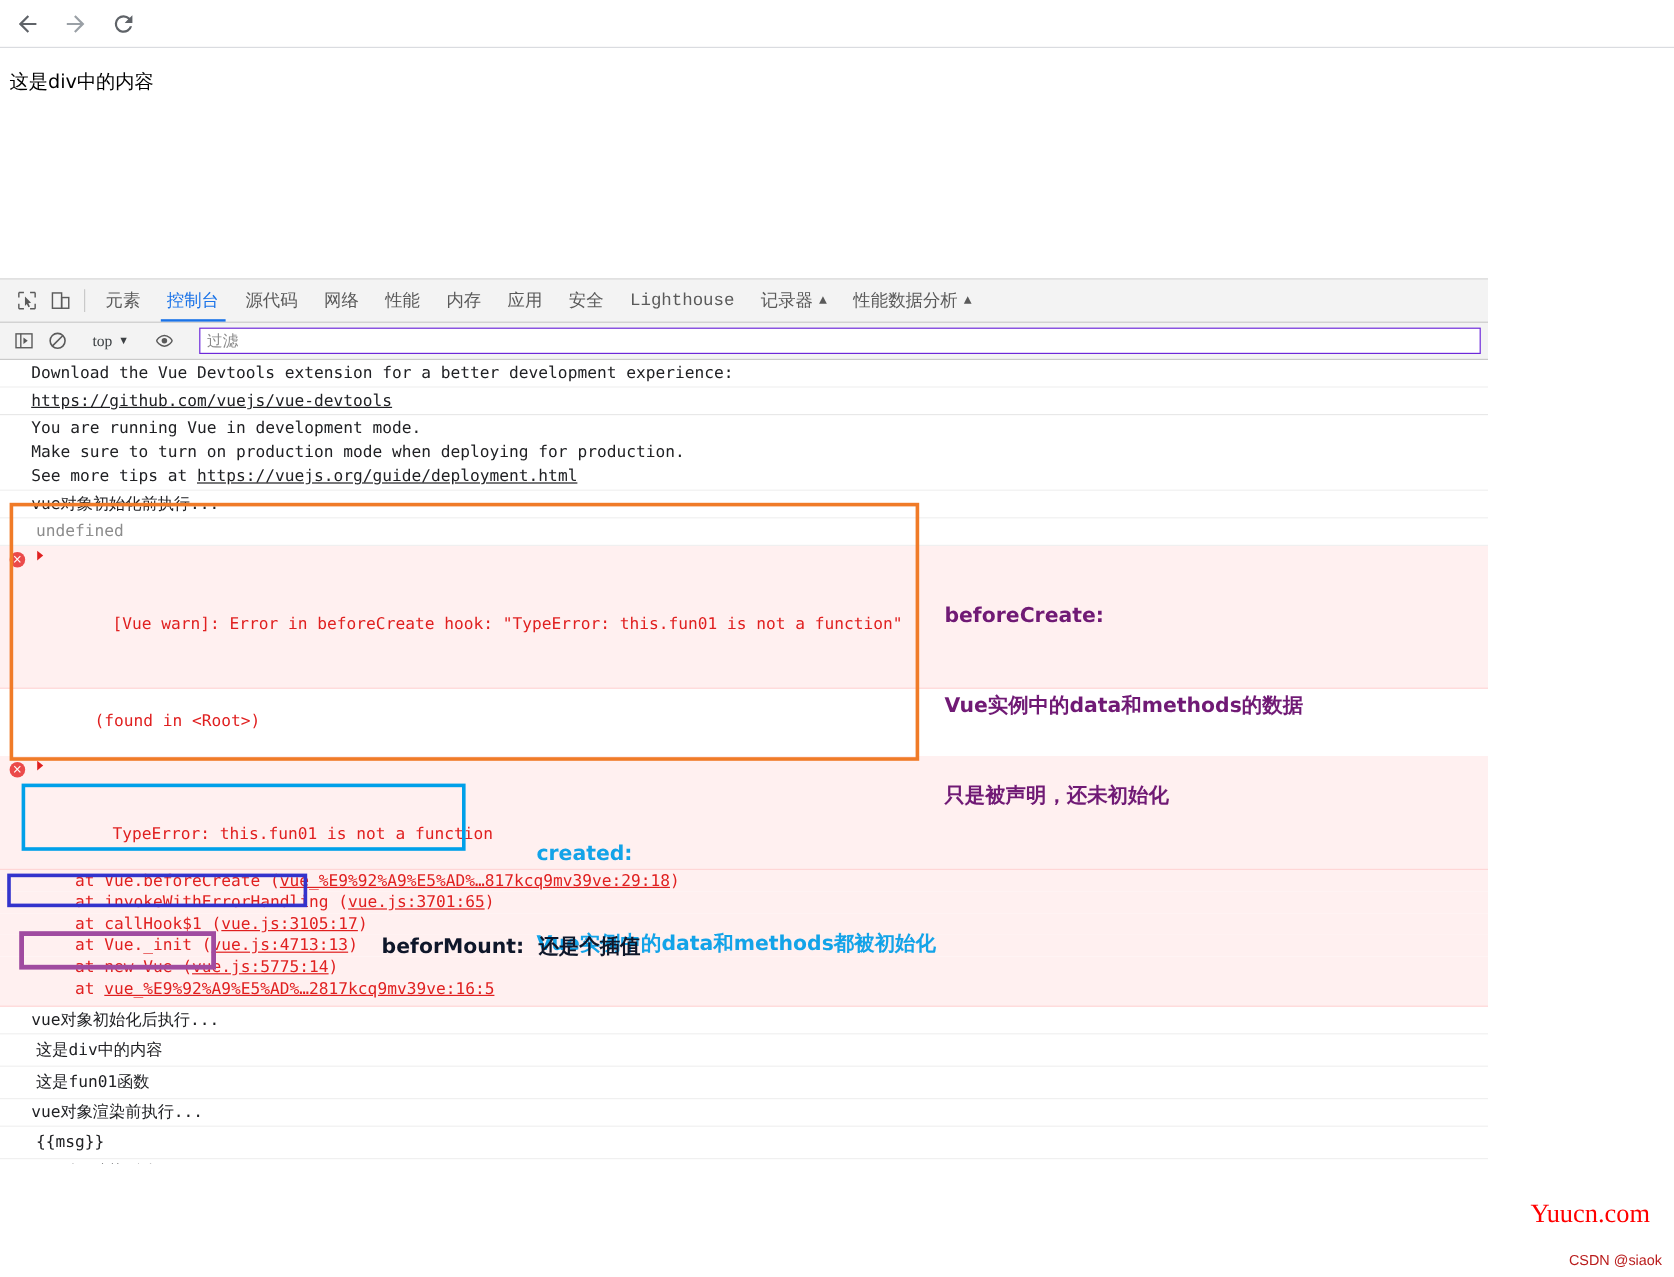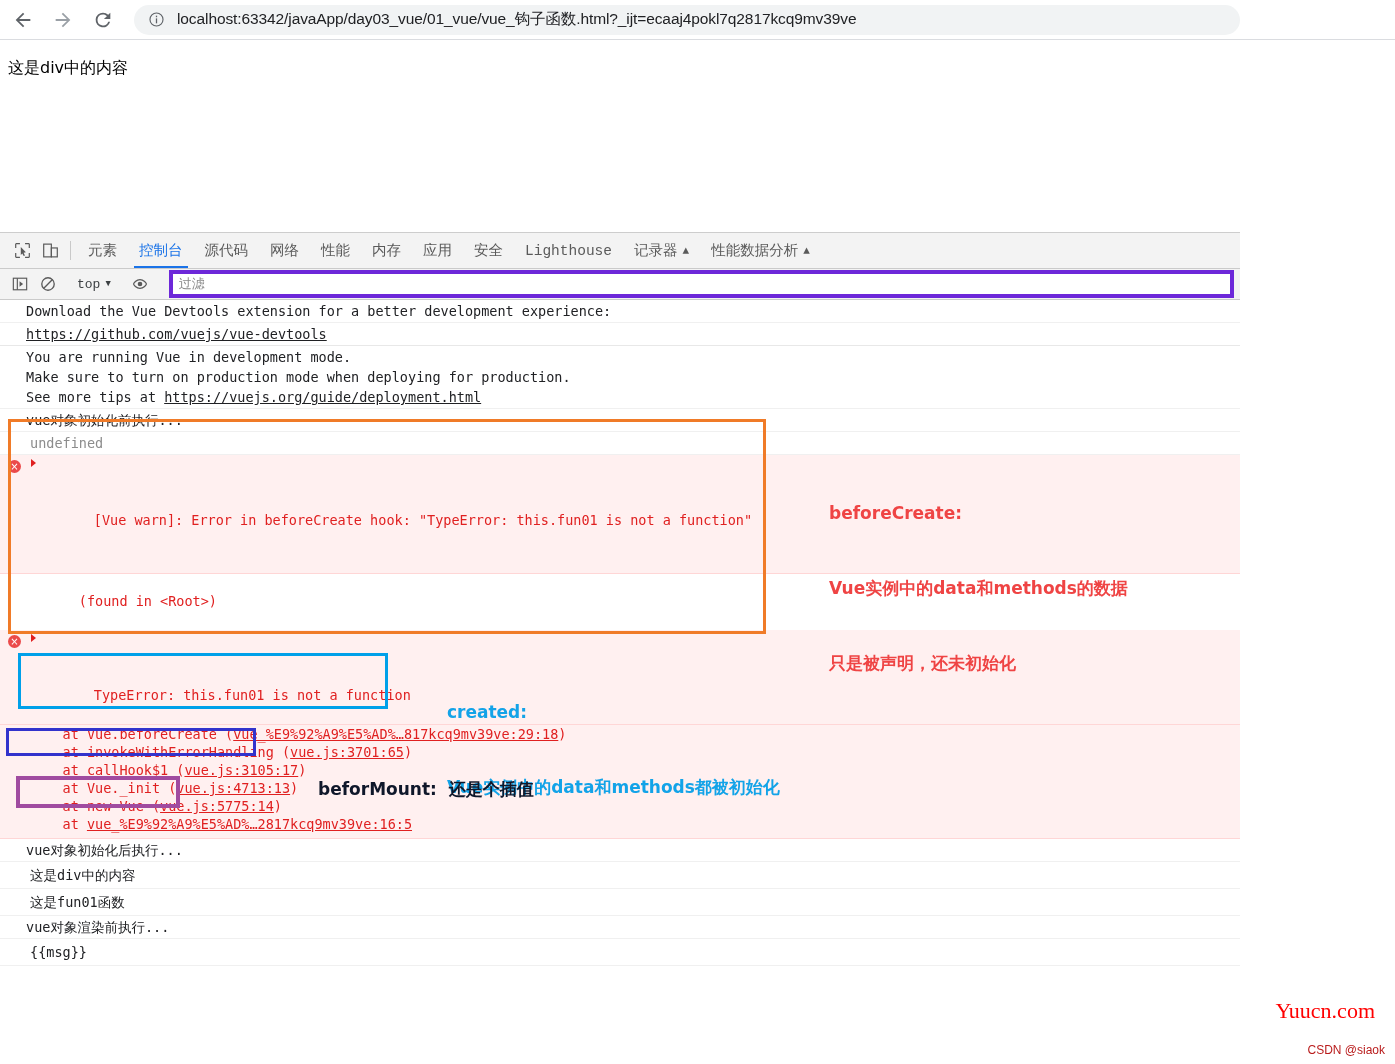--- a/index.html
+++ b/index.html
@@ -75,25 +75,25 @@
     content:"";position:absolute;left:6px;right:6px;bottom:0;height:2px;background:#1a73e8;
   }
   .dt-tab .warn-tri{margin-left:5px;font-size:11px;color:#5a5a5a;}
 
   #dt-toolbar2{
     height:30px;background:#f3f3f3;border-bottom:1px solid #cacaca;
     display:flex;align-items:center;
   }
   #ctx-select{
     display:flex;align-items:center;font-size:13px;color:#3c4043;
-    padding:0 4px;font-family:Liberation Mono, monospace;
+    padding:0 4px;font-family:Liberation Serif, serif;
   }
   #ctx-select .caret{font-size:9px;margin-left:5px;}
   #filter-input{
-    flex:1;height:20px;background:#ffffff;border:4px solid #6d28d9;
+    flex:1;height:20px;background:#ffffff;border:1px solid #6d28d9;
     margin:0 6px 0 4px;display:flex;align-items:center;padding:0 6px;
     font-size:13px;color:#8a8a8a;
     font-family:"DejaVu Sans","Liberation Sans",sans-serif;
   }
 
   
   #console{
     position:relative;background:#ffffff;height:671px;overflow:hidden;
     font-family:"DejaVu Sans Mono","Liberation Mono",monospace;
     font-size:13.5px;line-height:18px;color:#202124;
@@ -125,21 +125,21 @@
   #hl-orange{border:3px solid #f07b28;}
   #hl-cyan{border:3px solid #00a0e9;}
   #hl-blue{border:3px solid #3333cc;}
   #hl-purple{border:4px solid #a04ba0;}
 
   
   .anno{
     position:absolute;font-weight:bold;line-height:25px;white-space:pre;
     font-family:"DejaVu Sans","Liberation Sans",sans-serif;
   }
-  #anno-beforecreate{color:#ef4444;font-size:17px;margin-left:42px;}
+  #anno-beforecreate{color:#701a75;font-size:17px;}
   #anno-created{color:#13a3e8;font-size:17px;}
   #anno-beformount{color:#0f172a;font-size:17px;}
   #anno-mounted{color:#a04ba0;font-size:17px;}
 
   
   #watermark-main{
     position:absolute;right:20px;top:998px;color:#ff0000;font-size:22px;
     font-family:"Liberation Serif","DejaVu Serif",serif;
   }
   #watermark-sub{
@@ -160,28 +160,20 @@
     <svg width="22" height="22" viewBox="0 0 24 24">
       <path d="M4 11h12.2l-5.6-5.6L12 4l8 8-8 8-1.4-1.4 5.6-5.6H4z" fill="#9aa0a6"></path>
     </svg>
   </div>
   <div class="nav-btn">
     <svg width="22" height="22" viewBox="0 0 24 24">
       <path d="M17.65 6.35A7.95 7.95 0 0 0 12 4a8 8 0 1 0 7.73 10h-2.08A6 6 0 1 1 12 6c1.66 0 3.14.69 4.22 1.78L13 11h7V4z" fill="#5f6368"></path>
     </svg>
   </div>
 
-  <div id="omnibox">
-    <svg class="info-icon" viewBox="0 0 24 24">
-      <circle cx="12" cy="12" r="9.2" fill="none" stroke="#5f6368" stroke-width="1.6"></circle>
-      <rect x="11.1" y="10.4" width="1.8" height="7" fill="#5f6368"></rect>
-      <rect x="11.1" y="6.6" width="1.8" height="2.2" fill="#5f6368"></rect>
-    </svg>
-    <span id="url-text">localhost:63342/javaApp/day03_vue/01_vue/vue_钩子函数.html?_ijt=ecaaj4pokl7q2817kcq9mv39ve</span>
-  </div>
 </div>
 <div id="chrome-sep"></div>
 
 <div id="page-viewport">
   <div id="page-div-content">这是div中的内容</div>
 </div>
 
 <div id="devtools">
 
   <div id="dt-tabbar">

